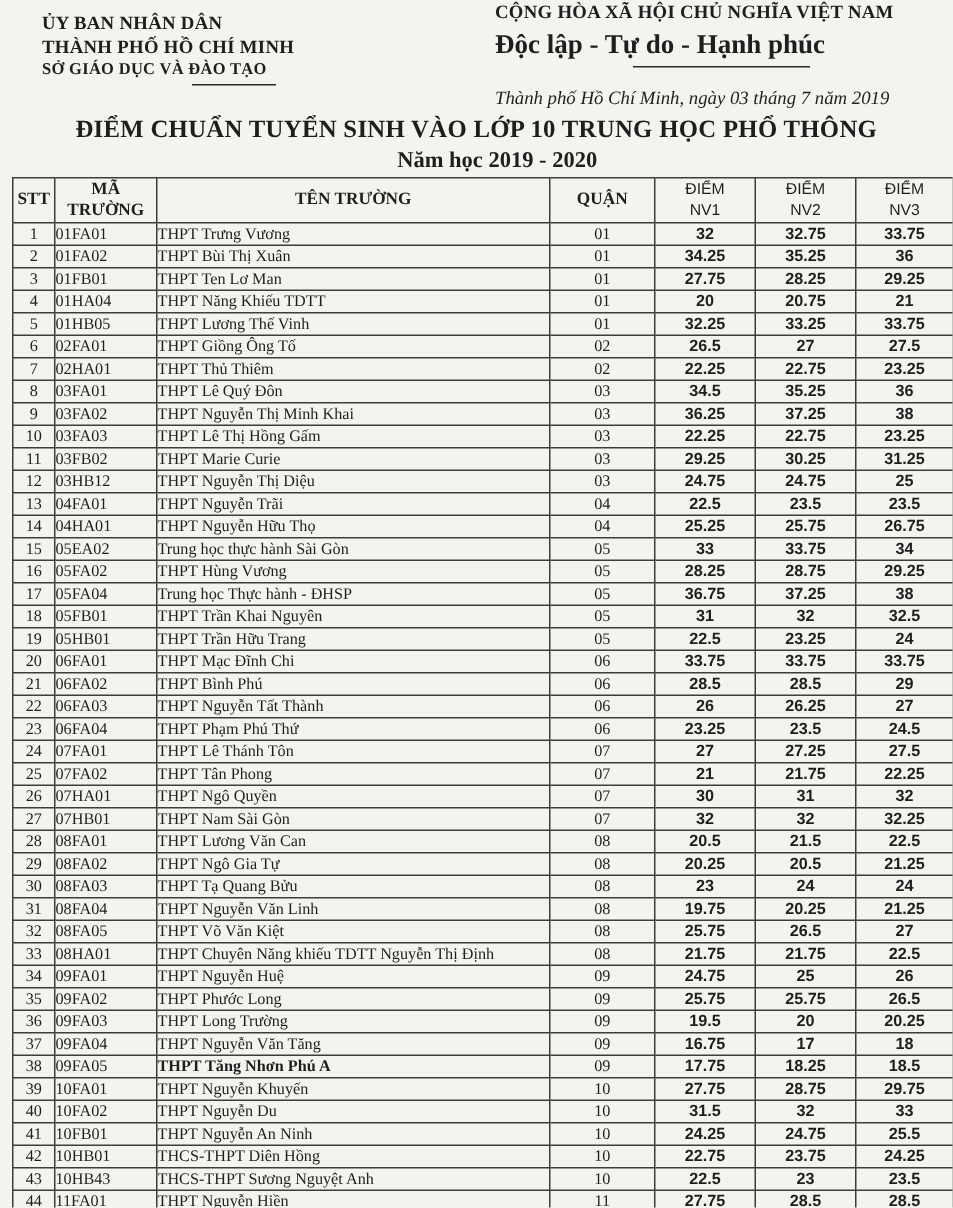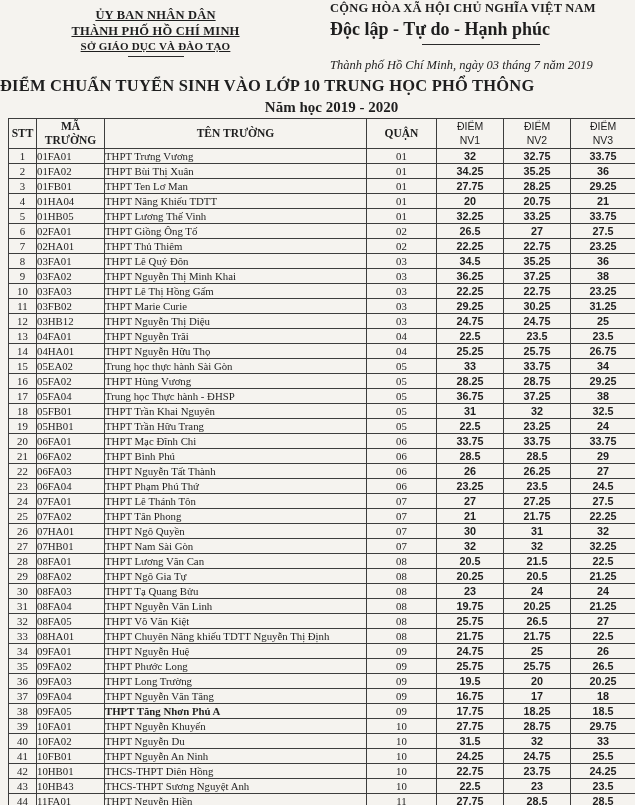--- a/index.html
+++ b/index.html
@@ -3,34 +3,34 @@
 <meta charset="utf-8">
 <style>
   html,body{margin:0;padding:0;}
   body{
     width:635px;height:805px;overflow:hidden;position:relative;
     background:#f5f3ef;
     font-family:"Liberation Serif", serif;
     color:#1e1e1e;
   }
   .letterhead-left{
-    position:absolute;left:28px;top:7px;width:255px;text-align:center;line-height:1.28;text-decoration:underline;
+    position:absolute;left:28px;top:7px;width:255px;text-align:left;line-height:1.28;
   }
   .lh-line1,.lh-line2{font-size:12.5px;font-weight:600;letter-spacing:.2px;}
   .lh-line3{font-size:11px;font-weight:700;letter-spacing:.2px;}
   .rule-left{width:56px;border-bottom:1.5px solid #2a2a2a;margin:3px auto 0;}
   .letterhead-right{
     position:absolute;left:330px;top:0;width:302px;line-height:1.3;
   }
   .motto1{font-size:12.5px;font-weight:700;letter-spacing:.2px;}
   .motto2{font-size:18px;font-weight:700;margin-top:2px;}
   .rule-right{width:118px;border-bottom:1.5px solid #2a2a2a;margin:2px auto 0;}
   .dateline{font-size:12.5px;font-style:italic;margin-top:12px;white-space:nowrap;}
   .doc-title{
-    position:absolute;left:0;top:76px;width:635px;text-align:left;
+    position:absolute;left:0;top:76px;width:635px;text-align:center;
     font-size:16.5px;font-weight:700;letter-spacing:.2px;
   }
   .doc-subtitle{
     position:absolute;left:14px;top:99px;width:635px;text-align:center;
     font-size:15px;font-weight:700;
   }
   table.score-table{
     position:absolute;left:8px;top:118px;width:627px;
     border-collapse:collapse;table-layout:fixed;
   }

